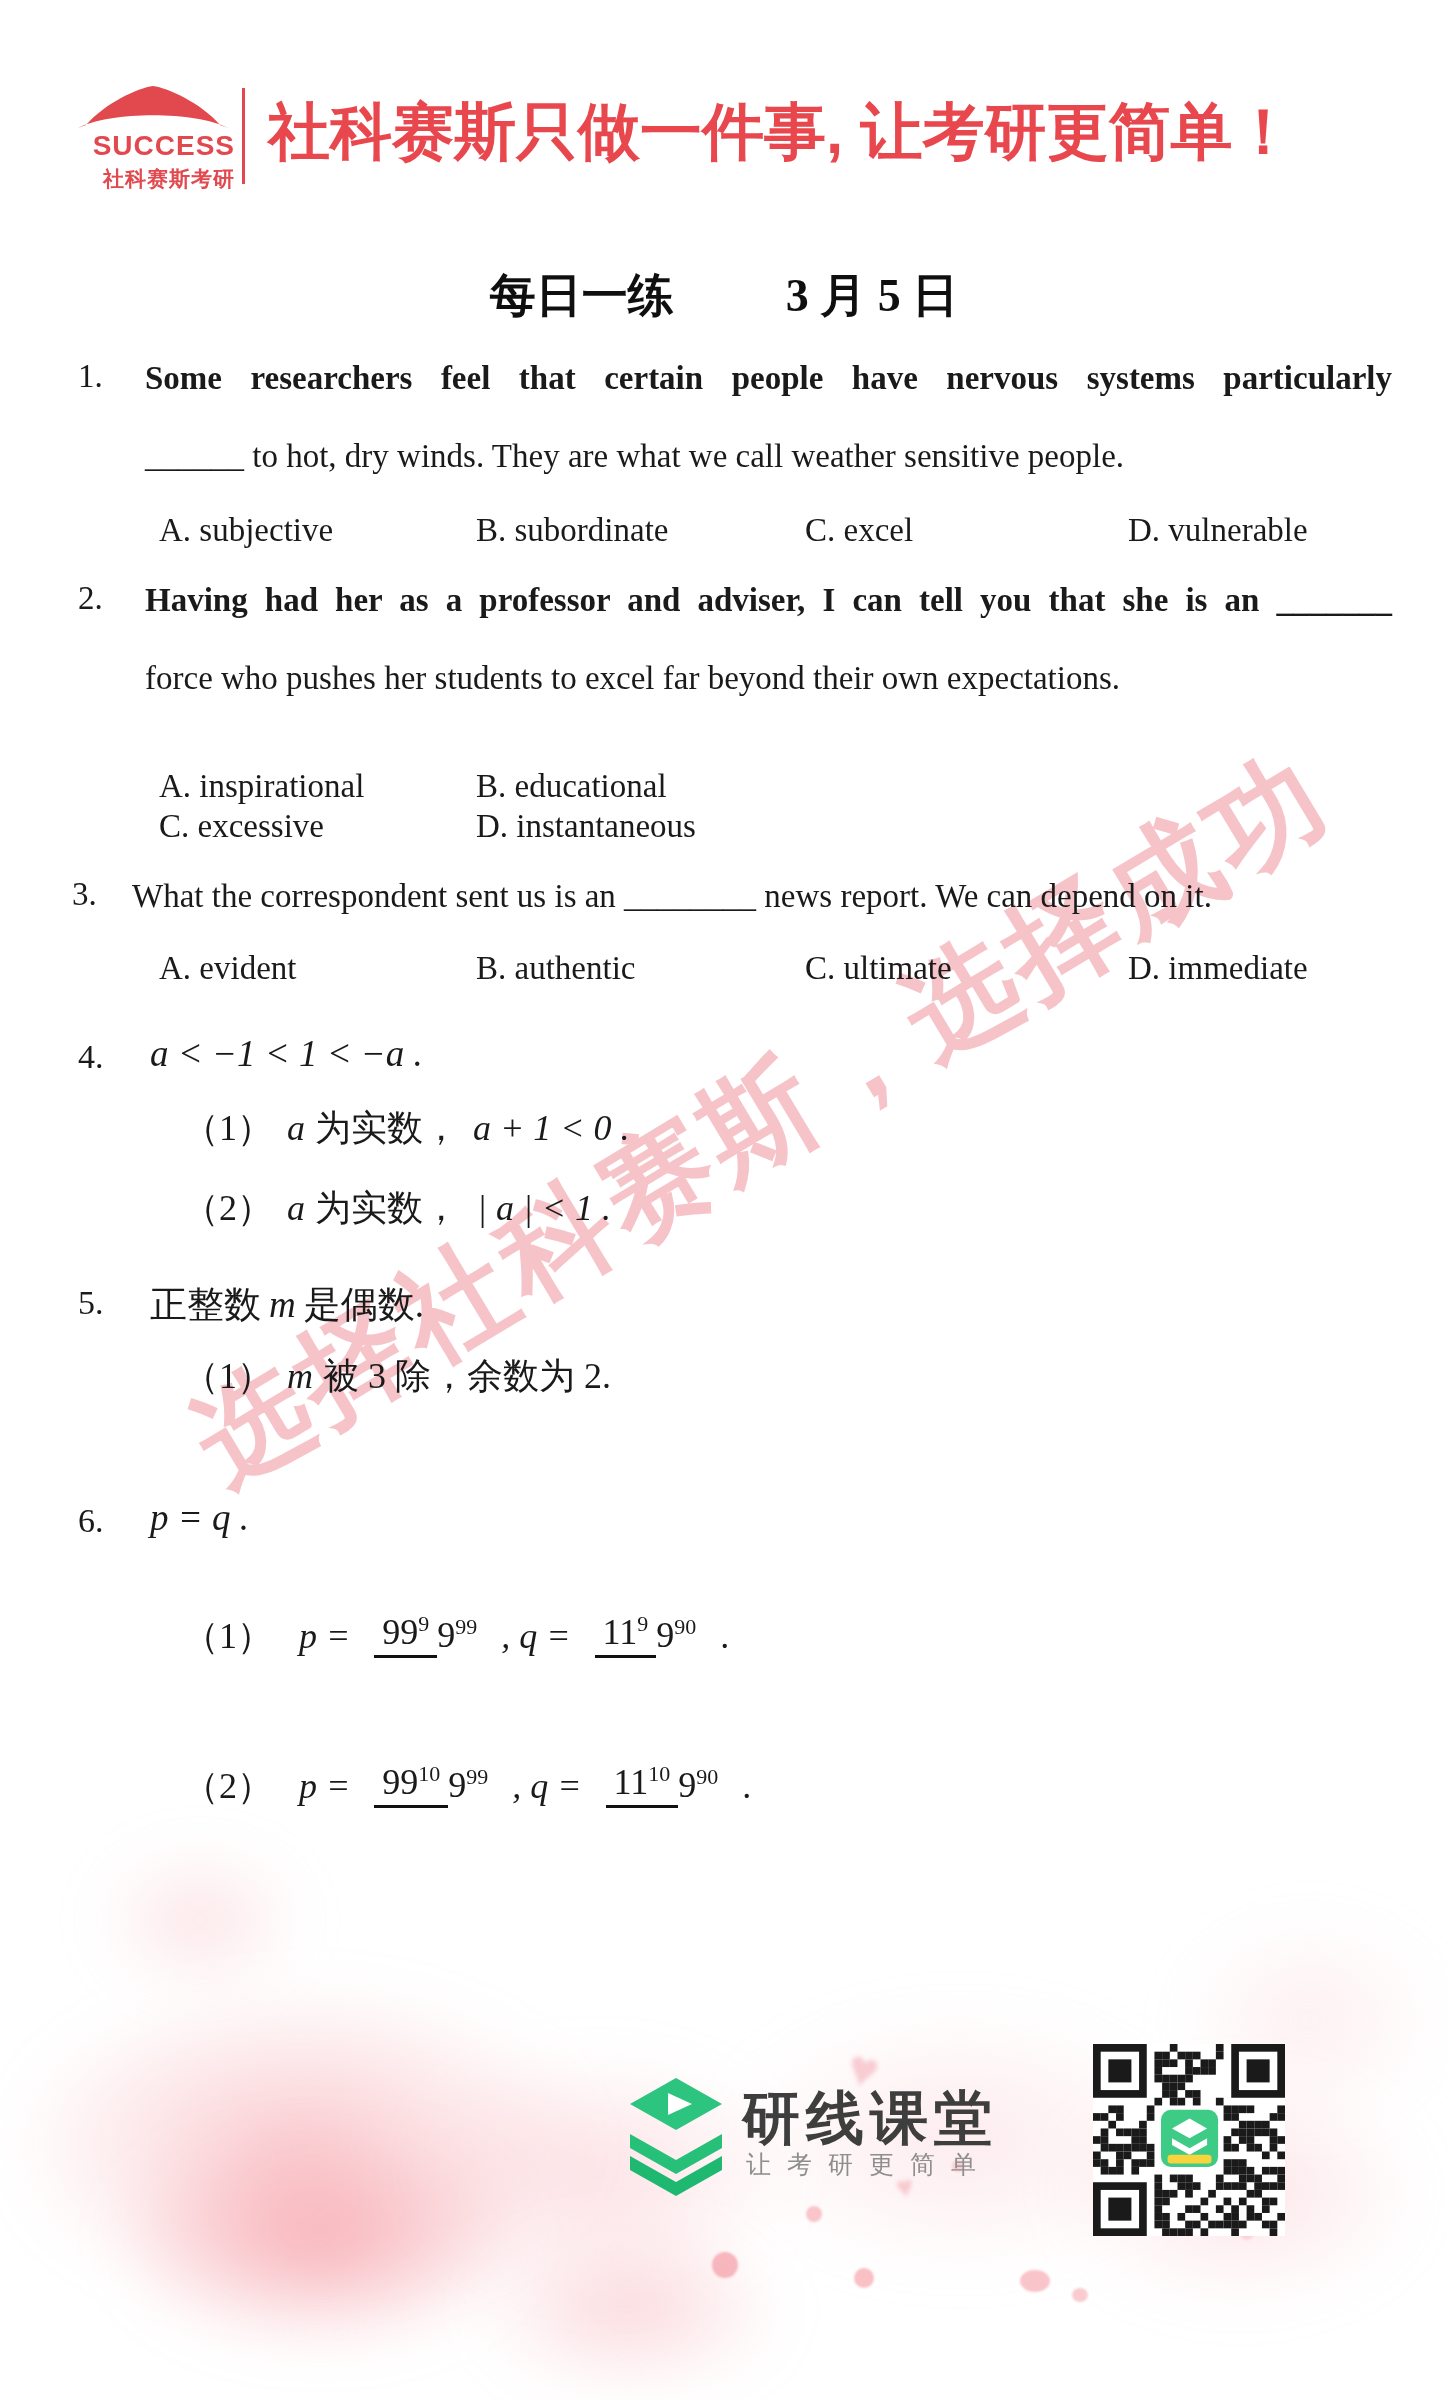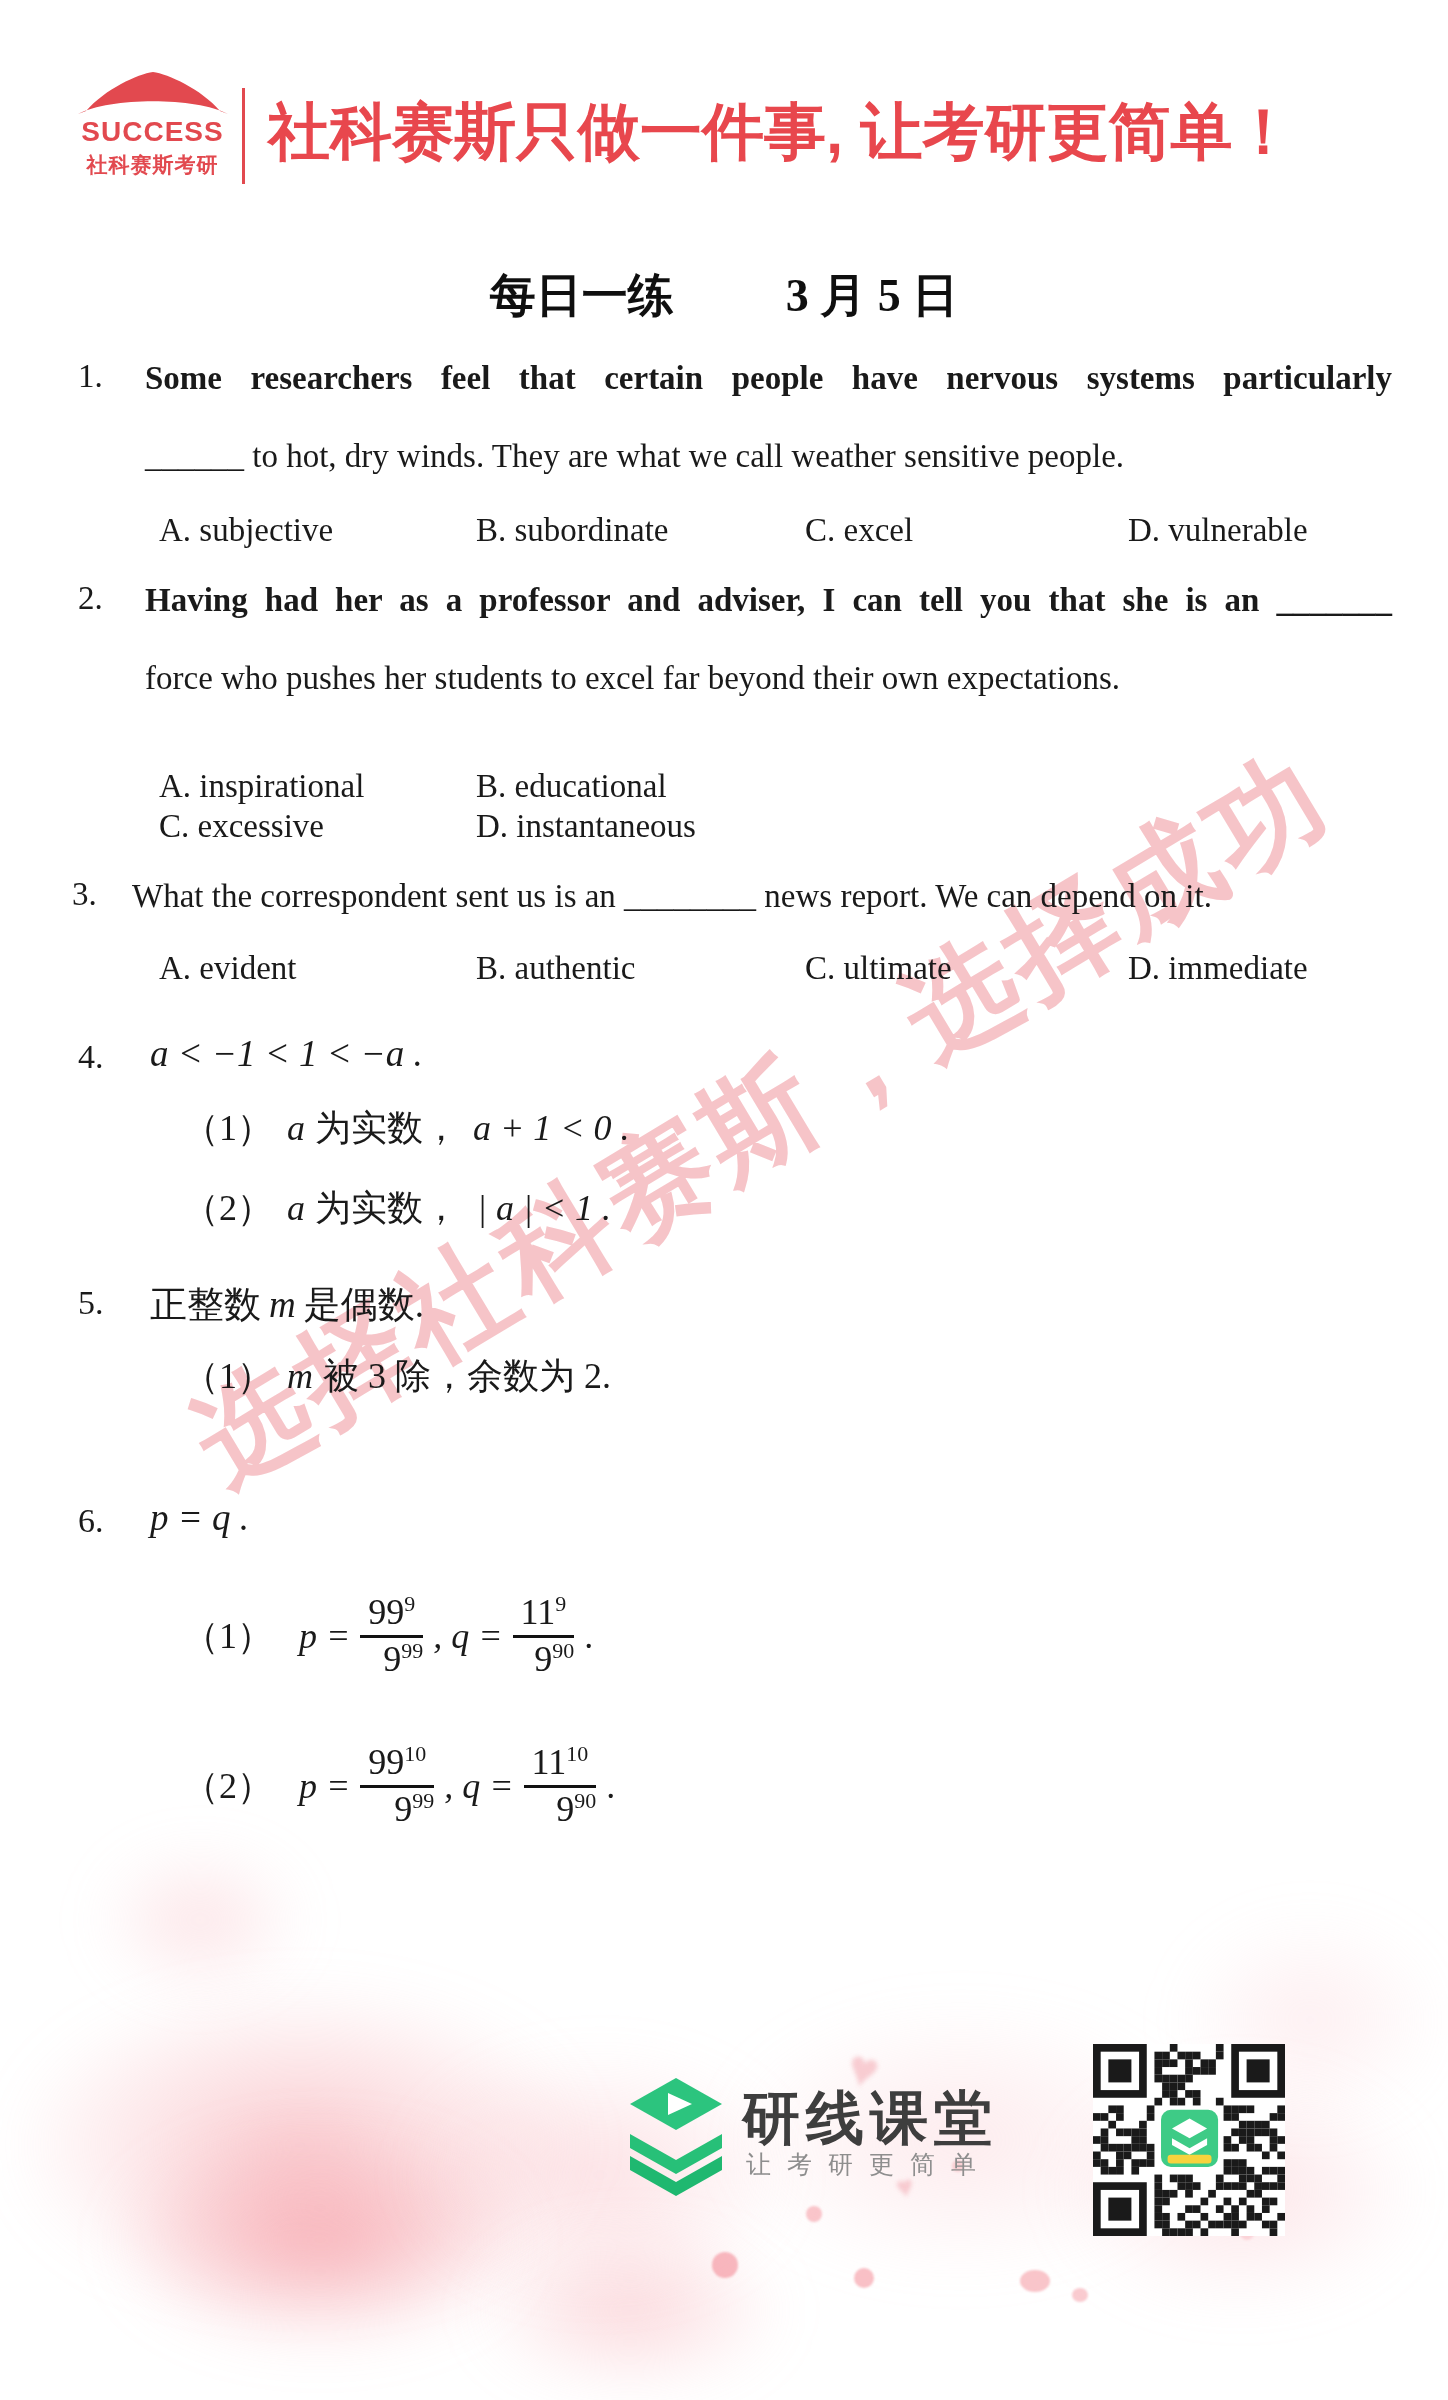--- a/index.html
+++ b/index.html
@@ -2,21 +2,21 @@
 <html><head>
 <meta charset="utf-8">
 <style>
   html,body{margin:0;padding:0;background:#ffffff;}
   #page{position:relative;width:1448px;height:2400px;background:#ffffff;overflow:hidden;
         font-family:"Liberation Serif", serif;color:#1a1a1a;}
   .abs{position:absolute;}
   .sans{font-family:"Liberation Sans", sans-serif;}
 
   
-  #logo-block{left:70px;top:72px;width:165px;text-align:center;}
+  #logo-block{left:70px;top:86px;width:165px;text-align:right;}
   #logo-roof{display:block;margin:0 auto;width:150px;height:42px;}
   #logo-word{display:block;font-weight:bold;font-size:28px;letter-spacing:1px;color:#e2494f;margin-top:2px;}
   #logo-sub{display:block;font-weight:bold;font-size:21px;color:#e2494f;margin-top:3px;letter-spacing:1px;}
   #header-divider{left:242px;top:88px;width:3px;height:96px;background:#e2494f;}
   #slogan{left:268px;top:90px;width:1150px;font-weight:bold;font-size:62px;color:#e8474d;
           letter-spacing:0px;white-space:nowrap;}
 
   
   #title-row{left:0;top:265px;width:1448px;text-align:center;font-size:46px;font-weight:bold;color:#0f0f0f;}
   #title-row .gap{display:inline-block;width:112px;}
@@ -33,21 +33,21 @@
   .math{font-style:italic;}
   .cn-stem{left:150px;font-size:37px;white-space:nowrap;}
   .cn-item{left:183px;font-size:36px;white-space:nowrap;}
   .cn-item .lbl{margin-right:8px;}
   .cn-item .var{font-style:italic;margin:0 10px 0 6px;}
   .cn-stem .var{font-style:italic;margin:0 8px;}
 
   
   .q6row{left:183px;height:132px;display:flex;align-items:center;font-size:36px;}
   .q6row .lbl{margin-right:26px;}
-  .frac{display:inline-flex;flex-direction:column;align-items:flex-end;margin:0 10px;line-height:1.05;font-style:normal;}
+  .frac{display:inline-flex;flex-direction:row;align-items:flex-start;margin:0 24px;line-height:1.05;font-style:normal;}
   .frac .fnum{border-bottom:3px solid #111;padding:0 8px 3px 8px;}
   .frac sup{font-size:22px;vertical-align:super;line-height:0;}
   .frac .fden{padding-top:3px;}
 
   
   #watermark{left:205px;top:1378px;font-size:112px;font-weight:bold;letter-spacing:6px;white-space:nowrap;
              color:rgba(238,138,146,0.50);transform:rotate(-31deg);transform-origin:left center;
              font-family:"Liberation Sans", sans-serif;z-index:1;pointer-events:none;}
   .layer-content{z-index:2;}
 

